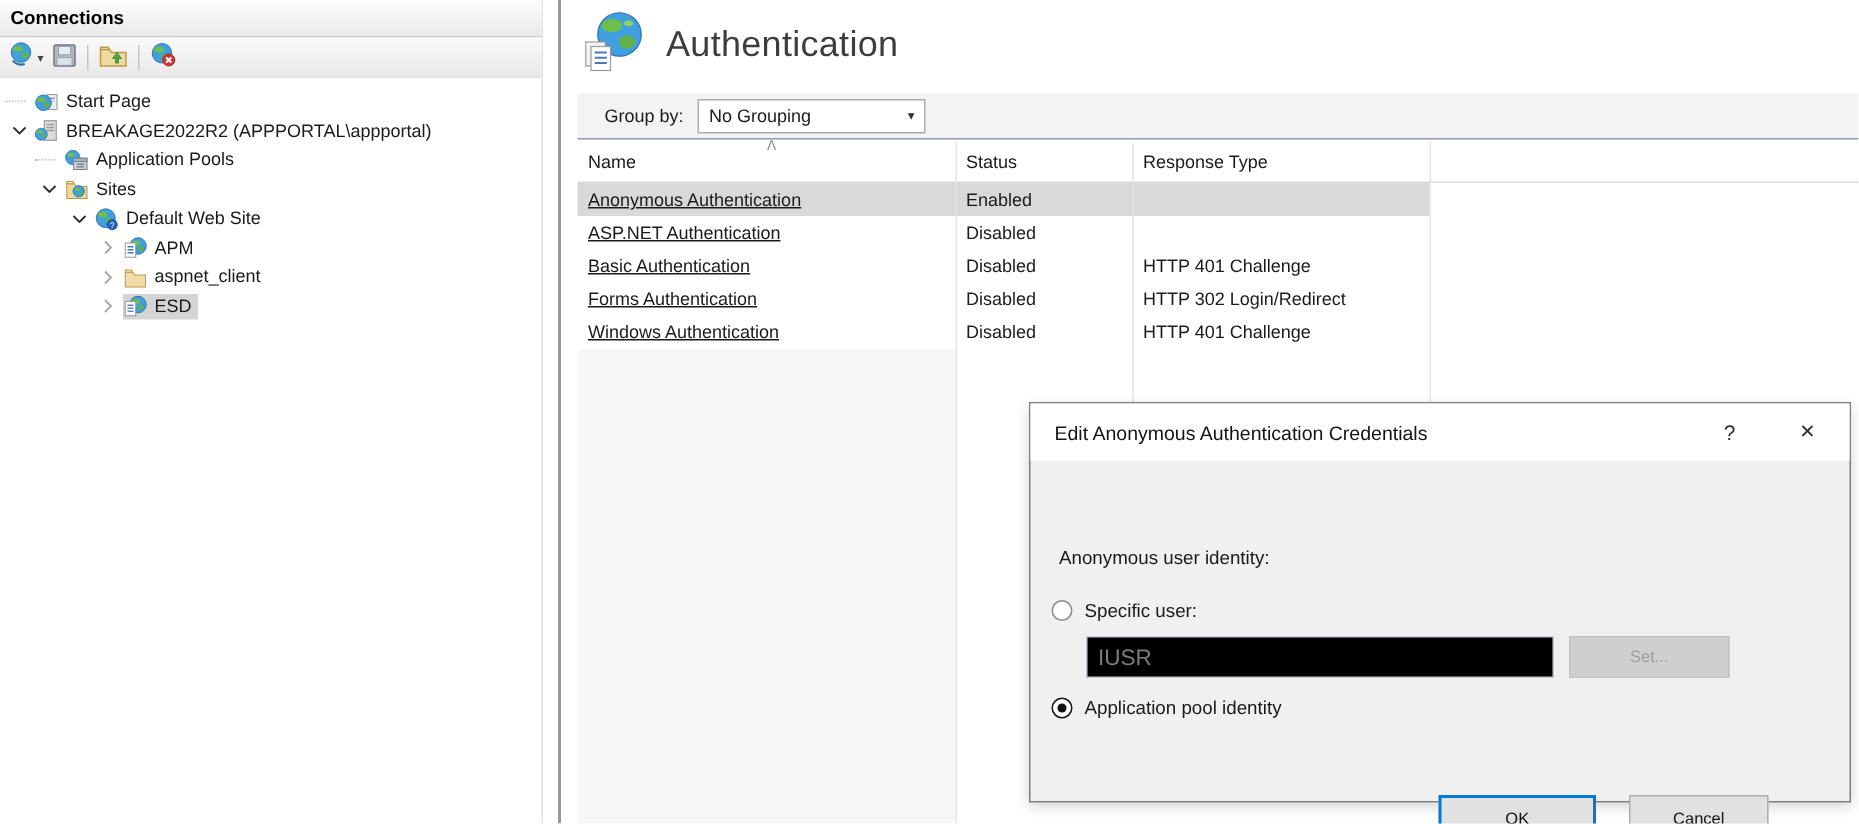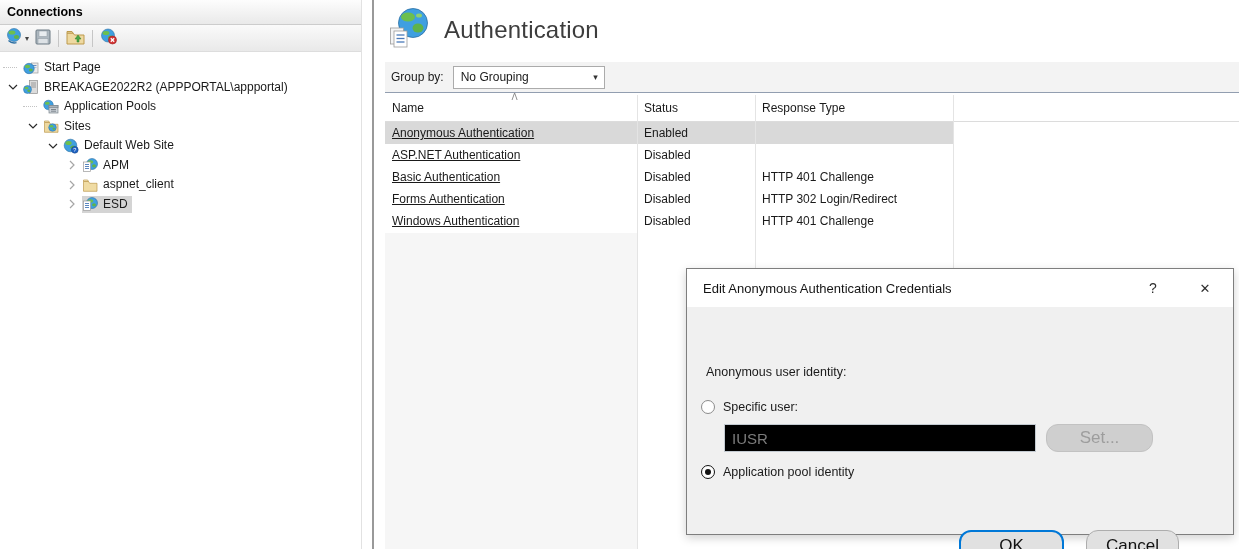--- a/index.html
+++ b/index.html
@@ -37,21 +37,21 @@
   
   .splitter { position:absolute; left:372px; top:0; width:2px; height:549px; background:#999999; }
   
   .feat-head { position:absolute; left:388px; top:7px; display:flex; align-items:center; }
   .feat-title { font-size:24px; color:#3d3d3d; margin-left:14px; letter-spacing:0.2px; }
   .groupbar {
     position:absolute; left:385px; top:62px; width:854px; height:31px;
     background:#f3f3f3; border-bottom:1px solid #929eb0;
     display:flex; align-items:center;
   }
-  .groupbar-label { margin-left:6px; color:#1a1a1a; }
+  .groupbar-label { margin-left:18px; color:#1a1a1a; }
   .group-dd {
     margin-left:9px; width:152px; height:23px; background:#fff;
     border:1px solid #ababab; display:flex; align-items:center;
     padding-left:7px; position:relative;
   }
   .group-dd .dd-caret { position:absolute; right:6px; top:5px; font-size:9px; color:#333; }
   
   .lv-header { position:absolute; left:385px; top:95px; width:854px; height:27px; background:#fff; border-bottom:1px solid #dcdcdc; display:flex; }
   .lv-hcell { height:100%; display:flex; align-items:center; padding-left:7px; position:relative; color:#1a1a1a; }
   .hc-name { width:252px; }
@@ -89,21 +89,21 @@
   .rr1 { left:14px; top:93px; }
   .rr2 { left:14px; top:158px;justify-content:space-between; }
   .radio { width:14px; height:14px; border-radius:50%; border:1px solid #8b8b8b; background:#fefefe; margin-right:8px; position:relative; flex:0 0 14px; }
   .radio.checked { border:1.5px solid #121212; }
   .radio.checked::after { content:""; position:absolute; left:2.5px; top:2.5px; width:6px; height:6px; border-radius:50%; background:#121212; }
   .dlg-input {
     position:absolute; left:37px; top:117px; width:312px; height:28px;
     background:#000000; border:1px solid #c3cad1; color:#7c7c7c;
     padding-left:7px; font-size:15px; font-family:inherit;
   }
-  .btn { font-family:inherit; font-size:17px; color:#121212;border-radius:12px; }
+  .btn { font-family:inherit; font-size:11px; color:#121212; }
   .btn-set { position:absolute; left:359px; top:117px; width:107px; height:28px; background:#cfcfcf; border:1px solid #c2c2c2; color:#9d9d9d; }
   .btn-ok { position:absolute; left:272px; top:223px; width:105px; height:31px; background:#e1e1e1; border:2px solid #0078d7; }
   .btn-cancel { position:absolute; left:399px; top:223px; width:93px; height:31px; background:#e1e1e1; border:1px solid #adadad; }
 </style>
 </head>
 <body>
 
 <div class="conn-panel">
   <div class="conn-header">Connections</div>
 

